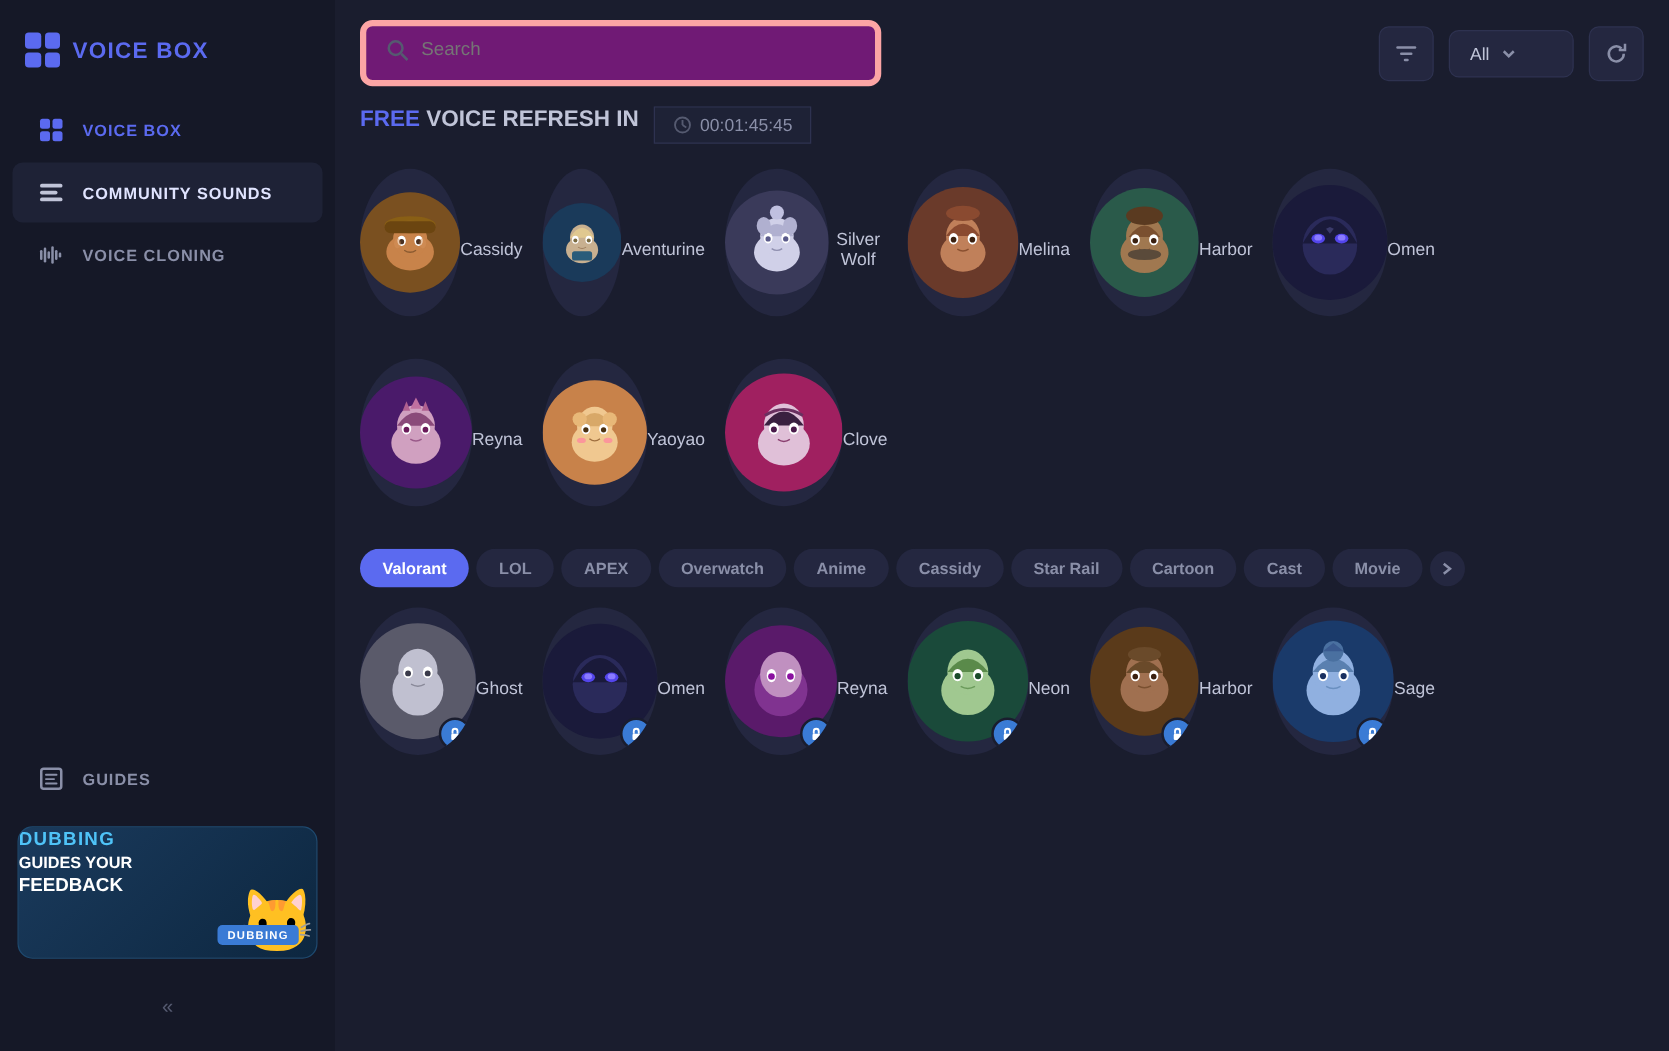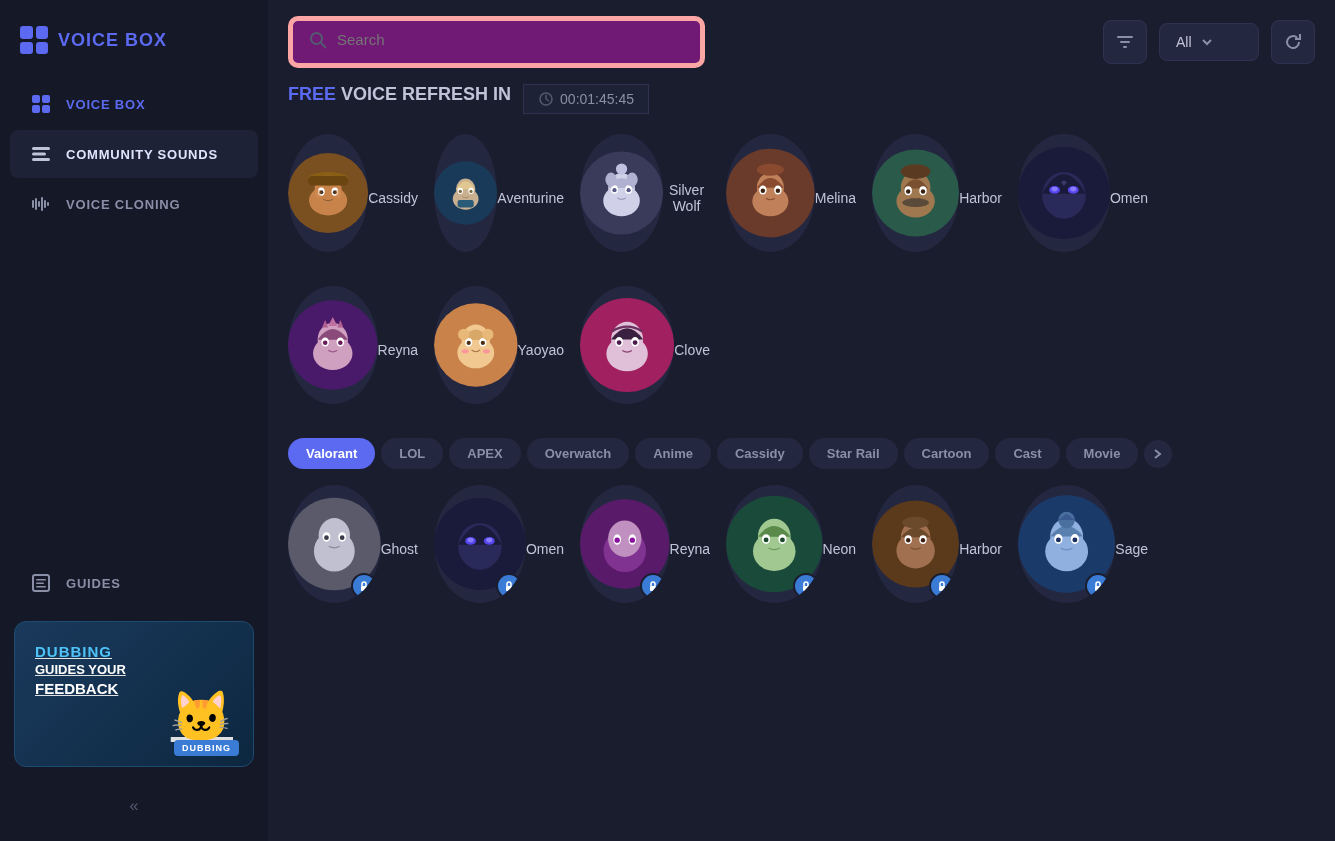--- a/index.html
+++ b/index.html
@@ -70,26 +70,25 @@
       justify-content: center;
       font-size: 16px;
       flex-shrink: 0;
     }
     .nav-divider { flex: 1; }
 
     .feedback-banner {
       margin: 12px 14px;
       background: linear-gradient(135deg, #1a3a5c, #0d2740);
       border-radius: 12px;
-      padding: 20px;
+      padding: 0;
       text-align: center;
       position: relative;
       overflow: hidden;
       border: 1px solid #1e4a70;
-      text-decoration: underline;
     }
     .feedback-banner-title {
       font-size: 14px;
       font-weight: 900;
       color: #fff;
       line-height: 1.3;
       text-align: left;
     }
     .feedback-badge {
       background: #3a7bd5;

